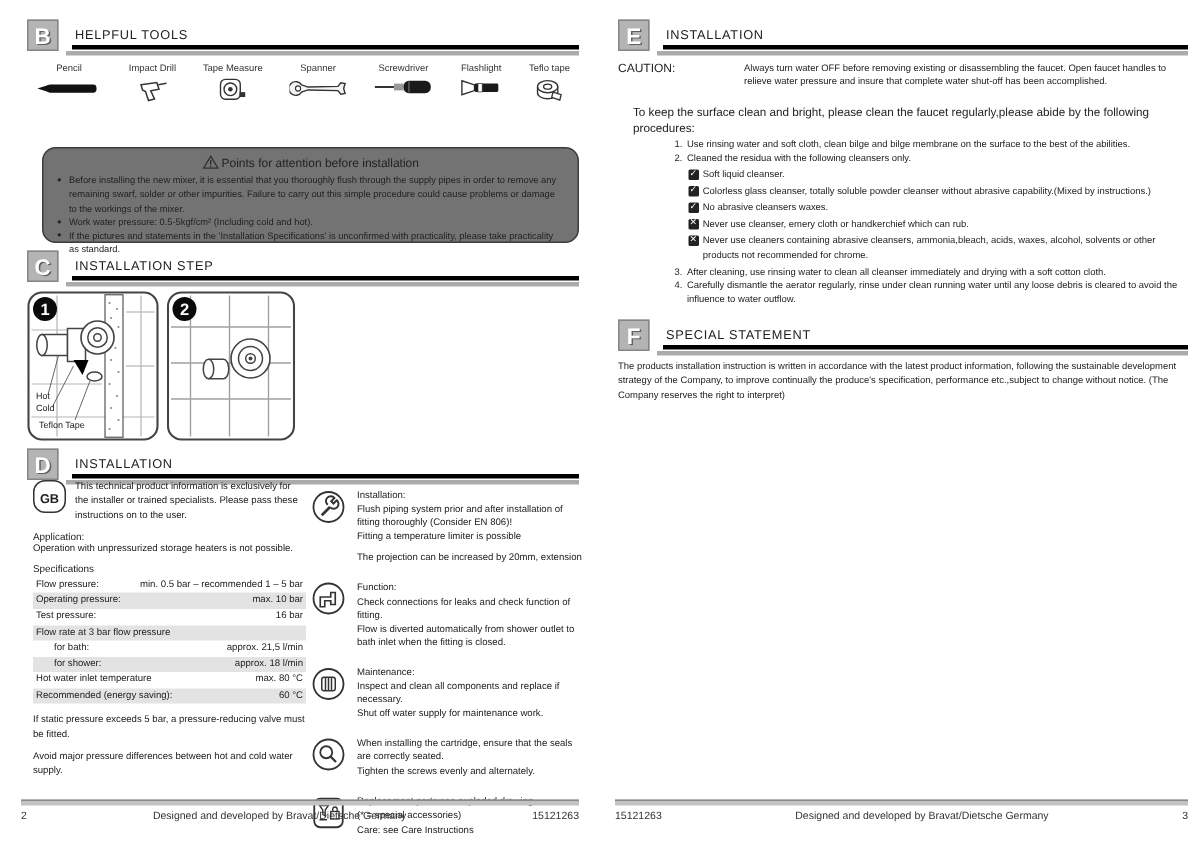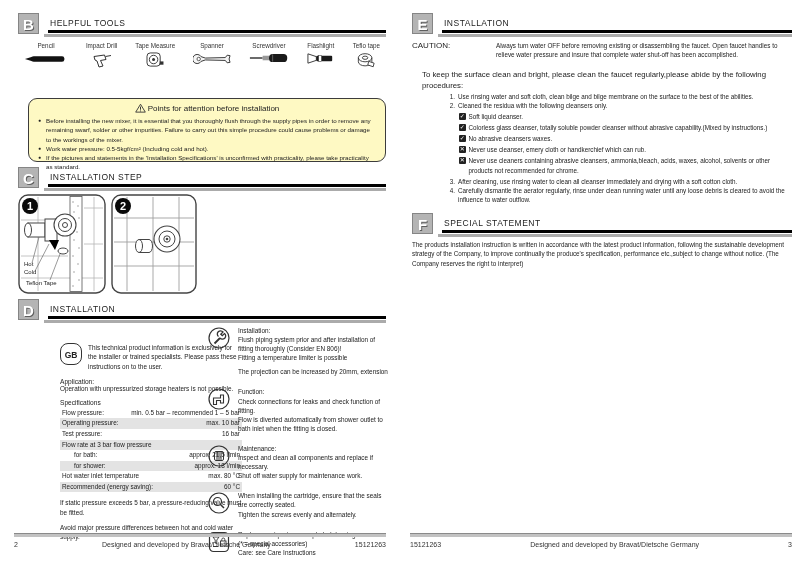--- a/index.html
+++ b/index.html
@@ -14,32 +14,32 @@
   .sec-title{margin-left:30px;font-size:8.5px;letter-spacing:.5px;padding:5px 0 2px 2px;border-bottom:3px solid #000000;color:#222;}
   .sec-bar{margin-left:26px;height:3px;background:#ababab;margin-top:1px;}
 
   
   .tools{position:absolute;left:24px;top:42px;width:356px;display:flex;justify-content:space-between;}
   .tool{text-align:center;}
   .tool-label{font-size:6.3px;color:#333;margin-bottom:3px;white-space:nowrap;}
   .tool-ic svg{display:block;margin:0 auto;}
 
   
-  .attention-box{position:absolute;left:28px;top:98px;width:358px;height:64px;border:1px solid #3c3c3c;border-radius:9px;box-sizing:border-box;padding:4px 9px 0 9px;background:#fef9c3;}
+  .attention-box{position:absolute;left:28px;top:98px;width:358px;height:64px;border:1px solid #3c3c3c;border-radius:9px;box-sizing:border-box;padding:4px 9px 0 9px;background:#737373;}
   .att-title{text-align:center;font-size:8px;color:#222;margin-bottom:3px;}
   .att-title svg{vertical-align:-2px;margin-right:2px;}
   .bullet{display:flex;font-size:6.2px;line-height:1.5;color:#222;}
   .bdot{flex:none;width:8px;font-size:5px;line-height:9px;}
 
   
   .diagrams{position:absolute;left:18px;top:194px;display:flex;gap:5px;}
   .diag text{font-family:"Liberation Sans",sans-serif;}
 
   
-  .spec-left{position:absolute;left:22px;top:343px;width:182px;margin-left:38px;}
+  .spec-left{position:absolute;left:22px;top:320px;width:182px;}
   .gb-row{display:flex;margin-bottom:7px;}
   .gb-badge{flex:none;width:22px;height:22px;border:1.5px solid #333;border-radius:8px;font-size:8.5px;font-weight:bold;text-align:center;line-height:22px;color:#222;margin-right:6px;box-sizing:border-box;}
   .gb-text{font-size:6.4px;line-height:1.45;color:#222;}
   .app-label,.spec-heading{font-size:6.6px;color:#222;}
   .app-text{font-size:6.4px;margin-bottom:7px;color:#222;}
   .spec-heading{margin-bottom:2px;}
   .srow{display:flex;justify-content:space-between;font-size:6.4px;line-height:1.65;padding:0 2px;color:#222;white-space:nowrap;}
   .srow.shaded{background:#e3e3e3;}
   .srow.indent .sl{padding-left:12px;}
   .spec-note{font-size:6.4px;line-height:1.45;margin-top:6px;color:#222;}

